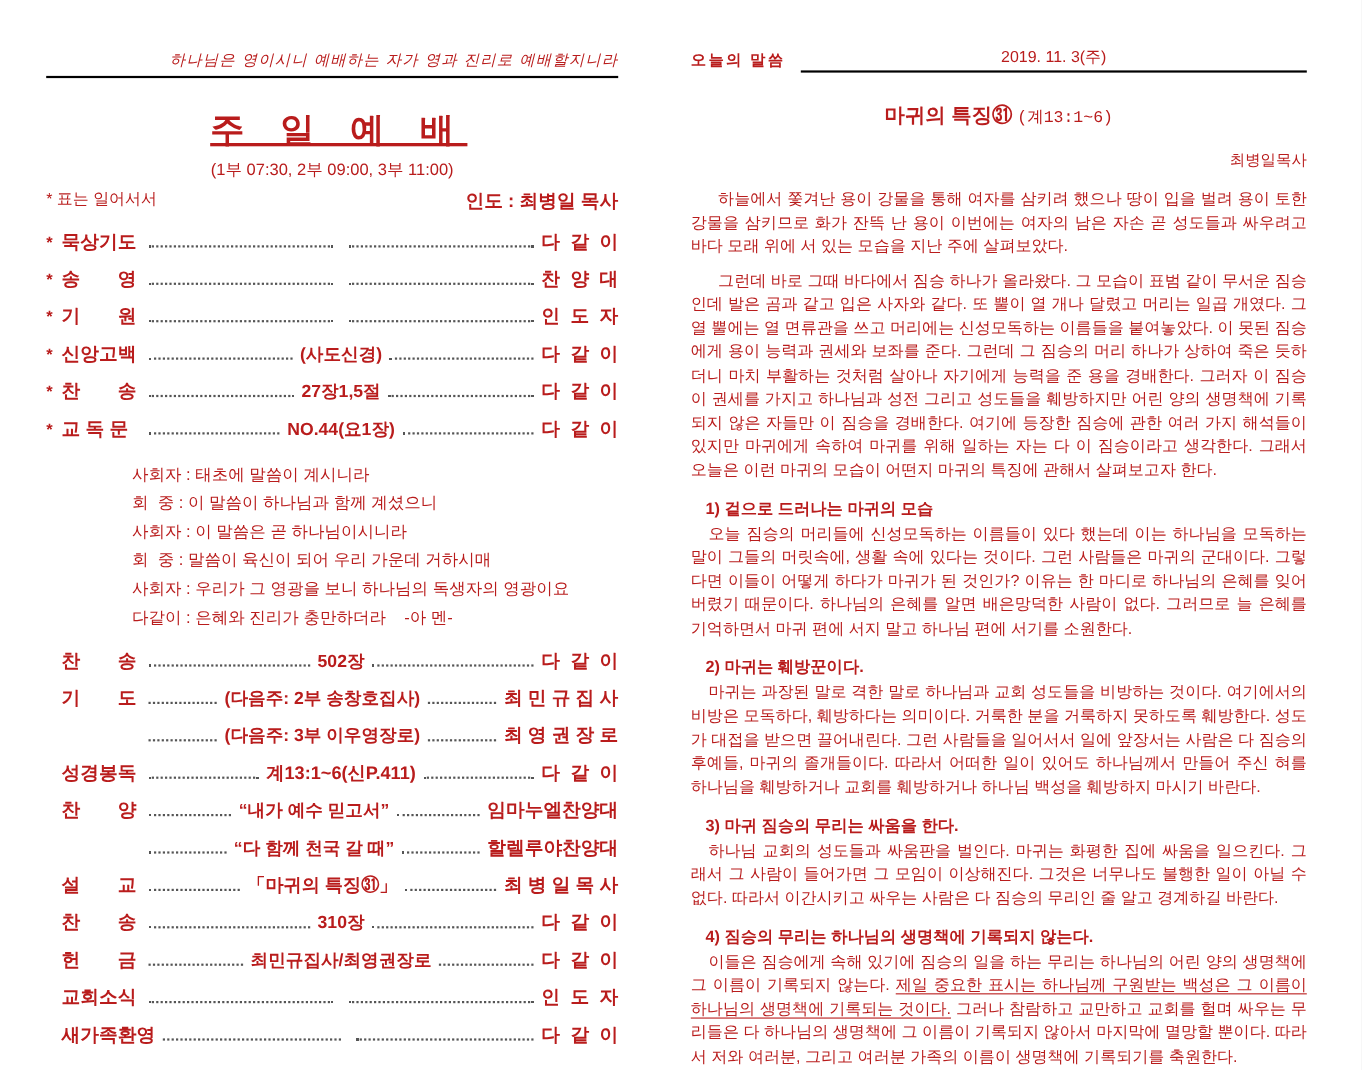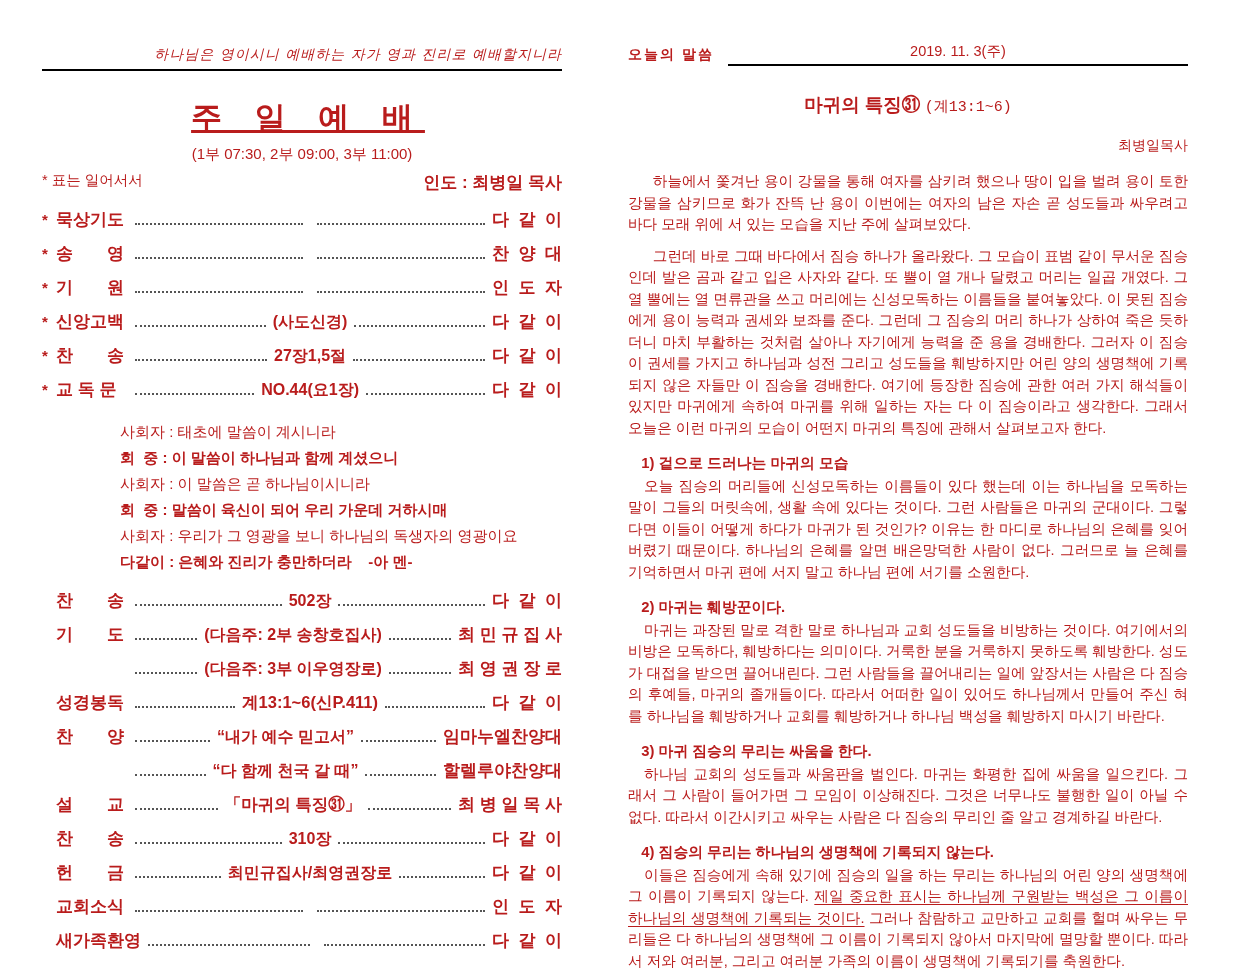--- a/index.html
+++ b/index.html
@@ -30,21 +30,21 @@
   .star { display:inline-block; width:14px; font-size:15px; }
   .lbl  { display:inline-block; min-width:72px; white-space:pre; }
   .leader { flex:1; border-bottom:2px dotted #555; align-self:flex-end;
     margin:0 7px 6px 7px; min-width:10px; }
   .ctr { white-space:pre; font-size:16px; }
   .ctr.b { font-weight:bold; font-size:16.5px; }
   .val { white-space:pre; text-align:left; }
 
   .reading { margin:18px 0 6px 78px; font-size:15px; line-height:26px; }
   .reading .line { white-space:pre; }
-  .reading .bold { font-weight:bold; }
+  .reading .bold { font-weight:normal; }
 
   
   .page-right { position:absolute; left:628px; top:42px; width:560px; }
   .r-header { display:flex; align-items:flex-end; }
   .r-header-title { font-size:14px; font-weight:bold; letter-spacing:2px;
     padding-bottom:2px; }
   .r-header-line { flex:1; border-bottom:2px solid #000; text-align:center;
     margin-left:14px; padding-bottom:3px; font-size:14.5px; }
   .sermon-title { text-align:center; margin-top:26px; }
   .sermon-title .t { font-size:18.5px; font-weight:bold; }
@@ -125,21 +125,21 @@
     <div class="body-text">
       <p>하늘에서 쫓겨난 용이 강물을 통해 여자를 삼키려 했으나 땅이 입을 벌려 용이 토한 강물을 삼키므로 화가 잔뜩 난 용이 이번에는 여자의 남은 자손 곧 성도들과 싸우려고 바다 모래 위에 서 있는 모습을 지난 주에 살펴보았다.</p>
       <p>그런데 바로 그때 바다에서 짐승 하나가 올라왔다. 그 모습이 표범 같이 무서운 짐승인데 발은 곰과 같고 입은 사자와 같다. 또 뿔이 열 개나 달렸고 머리는 일곱 개였다. 그 열 뿔에는 열 면류관을 쓰고 머리에는 신성모독하는 이름들을 붙여놓았다. 이 못된 짐승에게 용이 능력과 권세와 보좌를 준다. 그런데 그 짐승의 머리 하나가 상하여 죽은 듯하더니 마치 부활하는 것처럼 살아나 자기에게 능력을 준 용을 경배한다. 그러자 이 짐승이 권세를 가지고 하나님과 성전 그리고 성도들을 훼방하지만 어린 양의 생명책에 기록되지 않은 자들만 이 짐승을 경배한다. 여기에 등장한 짐승에 관한 여러 가지 해석들이 있지만 마귀에게 속하여 마귀를 위해 일하는 자는 다 이 짐승이라고 생각한다. 그래서 오늘은 이런 마귀의 모습이 어떤지 마귀의 특징에 관해서 살펴보고자 한다.</p>
 
       <div class="sec">
         <h3>1) 겉으로 드러나는 마귀의 모습</h3>
         <p>오늘 짐승의 머리들에 신성모독하는 이름들이 있다 했는데 이는 하나님을 모독하는 말이 그들의 머릿속에, 생활 속에 있다는 것이다. 그런 사람들은 마귀의 군대이다. 그렇다면 이들이 어떻게 하다가 마귀가 된 것인가? 이유는 한 마디로 하나님의 은혜를 잊어버렸기 때문이다. 하나님의 은혜를 알면 배은망덕한 사람이 없다. 그러므로 늘 은혜를 기억하면서 마귀 편에 서지 말고 하나님 편에 서기를 소원한다.</p>
       </div>
       <div class="sec">
         <h3>2) 마귀는 훼방꾼이다.</h3>
-        <p>마귀는 과장된 말로 격한 말로 하나님과 교회 성도들을 비방하는 것이다. 여기에서의 비방은 모독하다, 훼방하다는 의미이다. 거룩한 분을 거룩하지 못하도록 훼방한다. 성도가 대접을 받으면 끌어내린다. 그런 사람들을 끌어내리는 일에 앞장서는 사람은 다 짐승의 후예들, 마귀의 졸개들이다. 따라서 어떠한 일이 있어도 하나님께서 만들어 주신 혀를 하나님을 훼방하거나 교회를 훼방하거나 하나님 백성을 훼방하지 마시기 바란다.</p>
+        <p>마귀는 과장된 말로 격한 말로 하나님과 교회 성도들을 비방하는 것이다. 여기에서의 비방은 모독하다, 훼방하다는 의미이다. 거룩한 분을 거룩하지 못하도록 훼방한다. 성도가 대접을 받으면 끌어내린다. 그런 사람들을 일어서서 일에 앞장서는 사람은 다 짐승의 후예들, 마귀의 졸개들이다. 따라서 어떠한 일이 있어도 하나님께서 만들어 주신 혀를 하나님을 훼방하거나 교회를 훼방하거나 하나님 백성을 훼방하지 마시기 바란다.</p>
       </div>
       <div class="sec">
         <h3>3) 마귀 짐승의 무리는 싸움을 한다.</h3>
         <p>하나님 교회의 성도들과 싸움판을 벌인다. 마귀는 화평한 집에 싸움을 일으킨다. 그래서 그 사람이 들어가면 그 모임이 이상해진다. 그것은 너무나도 불행한 일이 아닐 수 없다. 따라서 이간시키고 싸우는 사람은 다 짐승의 무리인 줄 알고 경계하길 바란다.</p>
       </div>
       <div class="sec">
         <h3>4) 짐승의 무리는 하나님의 생명책에 기록되지 않는다.</h3>
         <p><span>이들은 짐승에게 속해 있기에 짐승의 일을 하는 무리는 하나님의 어린 양의 생명책에 그 이름이 기록되지 않는다. </span><span class="ul">제일 중요한 표시는 하나님께 구원받는 백성은 그 이름이 하나님의 생명책에 기록되는 것이다.</span><span> 그러나 참람하고 교만하고 교회를 헐며 싸우는 무리들은 다 하나님의 생명책에 그 이름이 기록되지 않아서 마지막에 멸망할 뿐이다. 따라서 저와 여러분, 그리고 여러분 가족의 이름이 생명책에 기록되기를 축원한다.</span></p>
       </div>
     </div>

